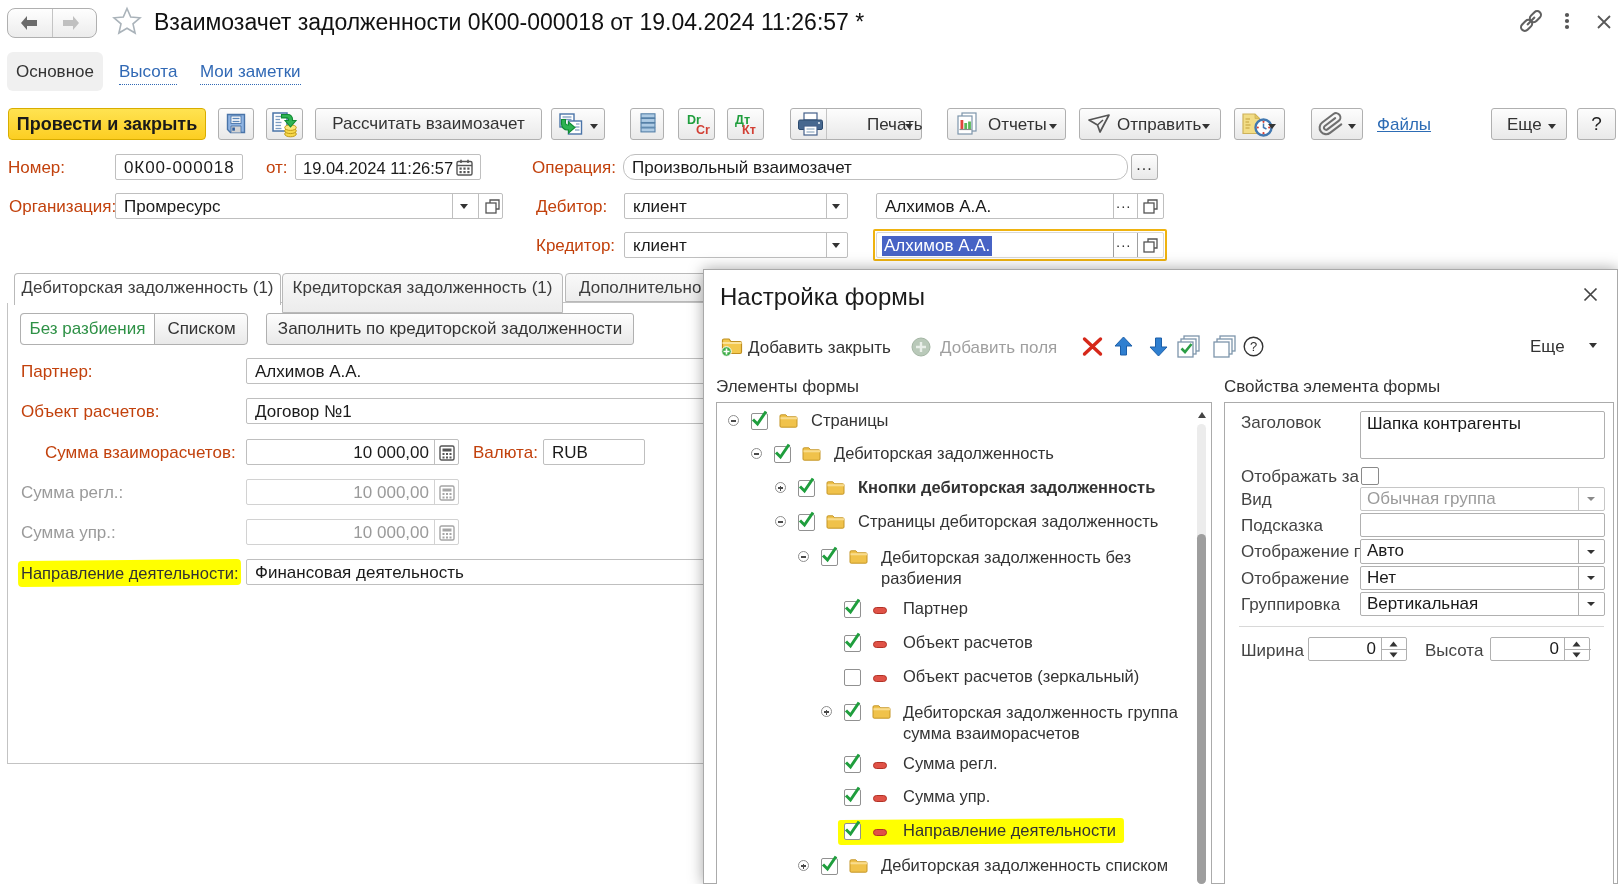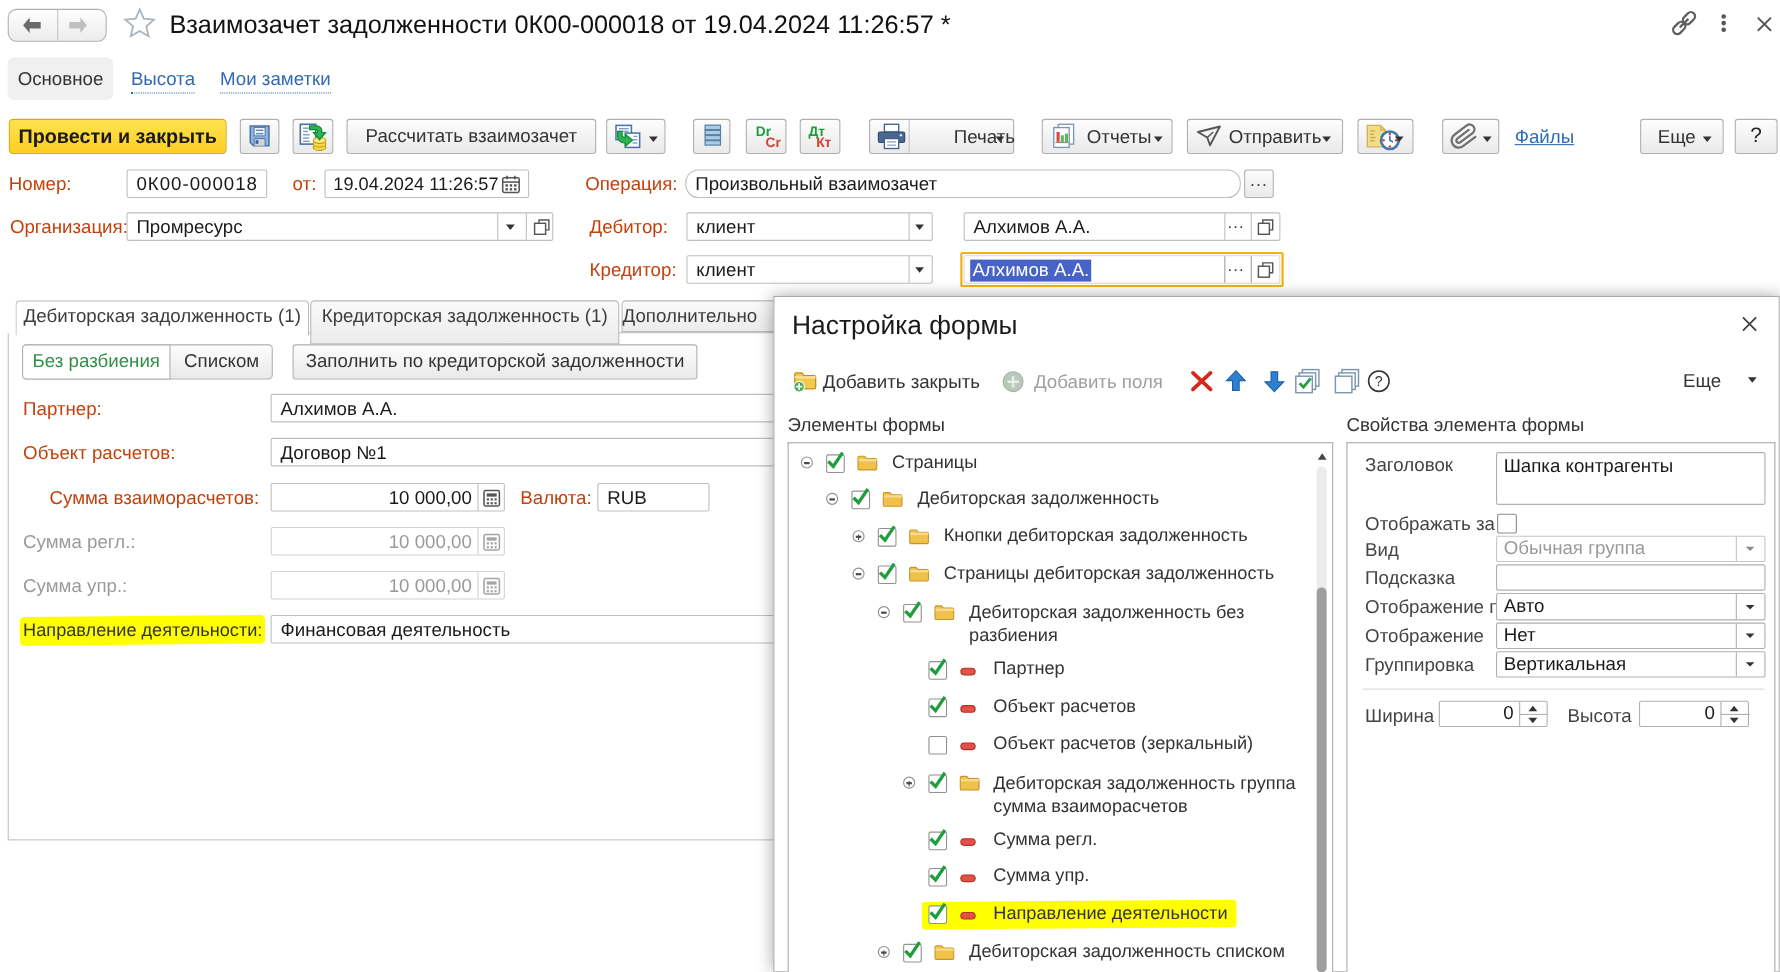--- a/index.html
+++ b/index.html
@@ -236,21 +236,21 @@
   <div class="abs" style="left:239px;top:0px;font-size:15px;color:#333;letter-spacing:1px;">...</div>
   <svg style="left:266px;top:5px;" width="15" height="15" viewBox="0 0 15 15">
       <rect x="1" y="4" width="10" height="10" fill="none" stroke="#555" stroke-width="1.3"></rect>
       <path d="M5 4 V1 H14 V10 H11" fill="none" stroke="#555" stroke-width="1.3"></path>
     </svg>
 </div>
 
 <div class="abs" style="left:7px;top:303px;width:697px;height:461px;border-left:1px solid #c3c3c3;border-bottom:1px solid #c3c3c3;"></div>
 <div class="abs" style="left:281px;top:302px;width:423px;height:1px;background:#c3c3c3;"></div>
 <div class="abs" style="left:282px;top:273px;width:281px;height:40px;background:linear-gradient(#f9f9f9,#ececec);border:1px solid #b9b9b9;border-radius:4px 4px 0 0;text-align:center;line-height:28px;font-size:17px;color:#3c3c3c;">Кредиторская задолженность (1)</div>
-<div class="abs" style="left:565px;top:273px;width:160px;height:29px;background:linear-gradient(#f9f9f9,#ececec);border:1px solid #b9b9b9;border-radius:4px 4px 0 0;line-height:28px;font-size:17px;color:#3c3c3c;">Дополнительно</div>
+<div class="abs" style="left:565px;top:273px;width:160px;height:29px;background:linear-gradient(#f9f9f9,#ececec);border:1px solid #b9b9b9;border-radius:4px 4px 0 0;line-height:28px;font-size:17px;color:#3c3c3c;padding-left:13px;">Дополнительно</div>
 <div class="abs" style="left:14px;top:273px;width:267px;height:32px;background:#fff;border:1px solid #b9b9b9;border-bottom:none;border-radius:4px 4px 0 0;text-align:center;line-height:28px;font-size:17px;color:#3c3c3c;">Дебиторская задолженность (1)</div>
 <div class="abs" style="left:20px;top:313px;width:228px;height:32px;border:1px solid #b0b0b0;border-radius:4px;background:linear-gradient(#fdfdfd,#e9e9e9);"></div>
 <div class="abs" style="left:20px;top:313px;width:135px;height:32px;border:1px solid #b0b0b0;border-radius:4px 0 0 4px;background:#fff;text-align:center;line-height:30px;font-size:17px;color:#2e9146;">Без разбиения</div>
 <div class="abs" style="left:155px;top:317px;width:93px;text-align:center;line-height:24px;font-size:17px;color:#333;">Списком</div>
 <div class="btn" style="left:266px;top:313px;width:368px;height:32px;text-align:center;line-height:30px;font-size:17px;color:#333;">Заполнить по кредиторской задолженности</div>
 <div class="lbl" style="left:21px;top:362px;">Партнер:</div>
 <div class="inp" style="left:246px;top:358px;width:462px;height:26px;">
     <div class="tx">Алхимов А.А.</div>
   </div>
 <div class="lbl" style="left:21px;top:402px;">Объект расчетов:</div>
@@ -406,21 +406,21 @@
       <div class="plus"></div>
     </div>
 <div class="cbx" style="left:798px;top:479.5px;"></div>
 <svg class="chk" style="left:797px;top:477px;" width="18" height="18" viewBox="0 0 18 18">
       <path d="M3 9.5 L7.5 14 L16 1.5" fill="none" stroke="#1f9e3d" stroke-width="3"></path>
     </svg>
 <svg class="fol" style="left:826px;top:480px;" width="19" height="15" viewBox="0 0 19 15">
       <path d="M1 3 a1.2 1.2 0 0 1 1.2 -1.2 h4.6 l1.8 2 h8.2 a1.2 1.2 0 0 1 1.2 1.2 v8 a1.2 1.2 0 0 1 -1.2 1.2 h-14.6 a1.2 1.2 0 0 1 -1.2 -1.2 Z" fill="#f0c24b" stroke="#c59627" stroke-width="1"></path>
       <path d="M1.5 6.3 h16.5 v-2.1 h-16.5 Z" fill="#f9dc8e"></path>
     </svg>
-<div class="ttx" style="left:858px;top:478px;">Кнопки дебиторская задолженность</div>
+<div class="ttx" style="left:858px;top:478px;font-weight:bold;">Кнопки дебиторская задолженность</div>
 
 <div class="exp" style="left:775px;top:516px;">
       <div class="mins"></div>
     </div>
 <div class="cbx" style="left:798px;top:513.5px;"></div>
 <svg class="chk" style="left:797px;top:511px;" width="18" height="18" viewBox="0 0 18 18">
       <path d="M3 9.5 L7.5 14 L16 1.5" fill="none" stroke="#1f9e3d" stroke-width="3"></path>
     </svg>
 <svg class="fol" style="left:826px;top:514px;" width="19" height="15" viewBox="0 0 19 15">
       <path d="M1 3 a1.2 1.2 0 0 1 1.2 -1.2 h4.6 l1.8 2 h8.2 a1.2 1.2 0 0 1 1.2 1.2 v8 a1.2 1.2 0 0 1 -1.2 1.2 h-14.6 a1.2 1.2 0 0 1 -1.2 -1.2 Z" fill="#f0c24b" stroke="#c59627" stroke-width="1"></path>

